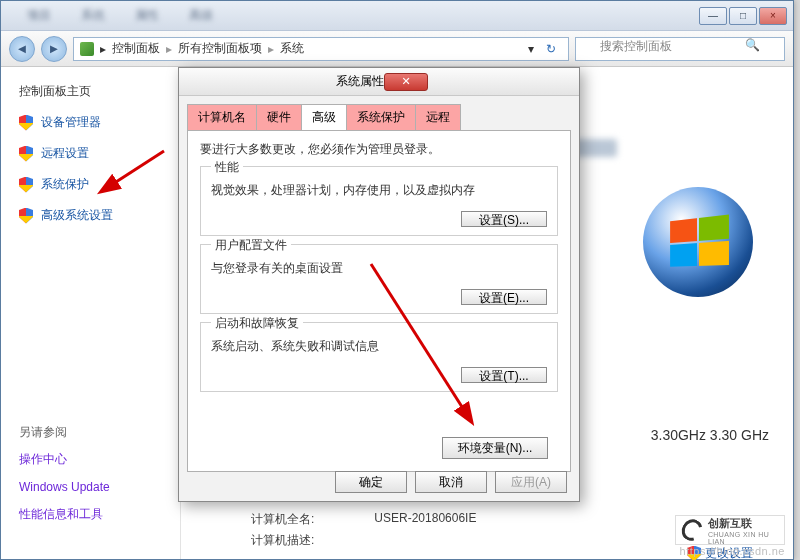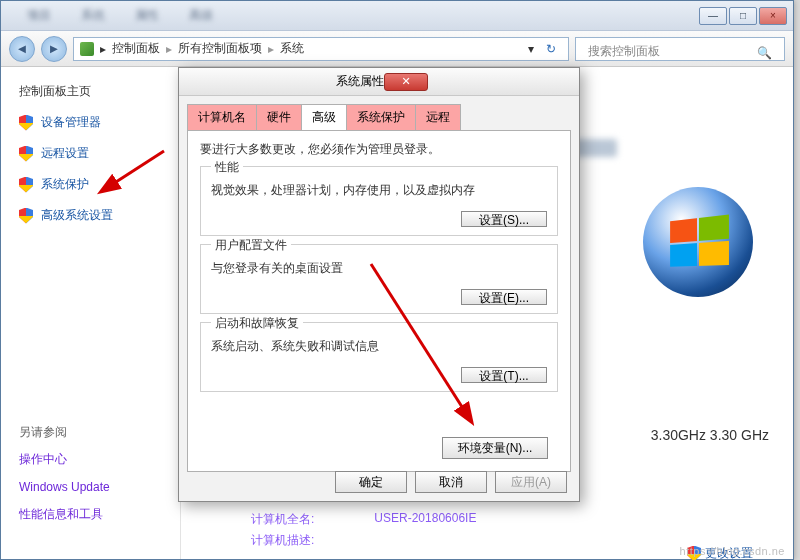--- a/index.html
+++ b/index.html
@@ -11,40 +11,40 @@
 .titlebar .blur { flex: 1; display:flex; gap:30px; padding-left:20px; color:#6a7a90; font-size:12px; filter: blur(2.5px); }
 .win-btn { width: 28px; height: 18px; margin-left: 2px; border: 1px solid #6e8db3; background: linear-gradient(#f2f6fb,#d6e0ee); border-radius: 2px; display:flex; align-items:center; justify-content:center; font-size:10px; color:#345; }
 .win-btn.close { background: linear-gradient(#f2a8a3,#d86e66); color:#7a201a; }
 
 .toolbar { height: 36px; background: linear-gradient(#fafafa,#e8e8e8); border-bottom: 1px solid #c9c9c9; display:flex; align-items:center; padding:0 8px; gap:6px; }
 .nav-arrow { width:26px; height:26px; border-radius:50%; background: radial-gradient(#cfe6fb,#8fb8e0); border:1px solid #7fa6cf; display:flex; align-items:center; justify-content:center; color:#3b5a80; font-size:13px; }
 .addr { flex:1; height:24px; border:1px solid #9bb5d0; background:#fff; display:flex; align-items:center; padding:0 6px; font-size:12px; color:#333; gap:6px; }
 .addr .sep { color:#999; }
 .addr .cp-icon { width:14px; height:14px; background: linear-gradient(135deg,#6fb84e,#3a8a2a); border-radius:2px; }
 .refresh { width:22px; display:flex; justify-content:center; color:#2b6ab5; }
-.search { width:210px; height:24px; border:1px solid #9bb5d0; background:#fff; display:flex; align-items:flex-end; padding:0 12px; font-size:12px; color:#888; justify-content:space-between; }
+.search { width:210px; height:24px; border:1px solid #9bb5d0; background:#fff; display:flex; align-items:flex-start; padding:0 24px; font-size:12px; color:#888; justify-content:space-between; }
 .search .mag { color:#4a6fa0; }
 
 .body { display:flex; height: calc(100% - 66px); }
 .sidebar { width:180px; background:#fff; border-right:1px solid #e3e3e3; padding:16px 0 0 18px; font-size:12px; }
 .sidebar h4 { font-weight:normal; color:#333; margin-bottom:14px; font-size:12px; }
 .sidebar .item { display:flex; align-items:center; gap:8px; color:#1855a3; margin-bottom:14px; cursor:pointer; }
 .shield { width:14px; height:16px; background: linear-gradient(90deg,#e33 50%,#3a7de0 50%); clip-path: polygon(50% 0,100% 15%,100% 60%,50% 100%,0 60%,0 15%); position:relative; }
 .shield::after { content:""; position:absolute; inset:0; background: linear-gradient(0deg,#fc0 50%,transparent 50%); clip-path: polygon(50% 0,100% 15%,100% 60%,50% 100%,0 60%,0 15%); }
 .sidebar .lower { margin-top:200px; }
 .sidebar .lower div { color:#6d28d9; margin-bottom:12px; cursor:pointer; }
 .sidebar .lower .sec { color:#666; cursor:default; margin-bottom:10px; }
 
 .main { flex:1; position:relative; padding: 12px 24px; }
 .winlogo { position:absolute; right:40px; top:120px; width:110px; height:110px; border-radius:50%; background: radial-gradient(circle at 35% 30%, #fff, #6aa3e8 40%, #1a4f94 70%, #062045); display:flex; align-items:center; justify-content:center; }
 .winflag { width:60px; height:48px; display:grid; grid-template-columns:1fr 1fr; grid-template-rows:1fr 1fr; gap:2px; transform: perspective(120px) rotateY(-12deg) skewY(-4deg); }
 .winflag div:nth-child(1){background:#f65314;} .winflag div:nth-child(2){background:#7cbb00;} .winflag div:nth-child(3){background:#00a1f1;} .winflag div:nth-child(4){background:#ffbb00;}
 .specline { position:absolute; right:24px; top:360px; font-size:14px; color:#333;margin-left:8px; }
 .chg { position:absolute; right:40px; top:478px; font-size:12px; color:#1855a3; display:flex; align-items:center; gap:4px; }
-.compinfo { position:absolute; left:250px; bottom:6px; font-size:12px; color:#8b5cf6; }
+.compinfo { position:absolute; left:250px; bottom:6px; font-size:12px; color:#404040; }
 .compinfo .row { display:flex; gap:60px; margin-bottom:4px; }
 
 
 .dialog { position:absolute; left:177px; top:66px; width:402px; height:435px; background:#f2f2f2; border:1px solid #888; box-shadow: 4px 4px 14px rgba(0,0,0,.35); }
 .dlg-titlebar { height:28px; background: linear-gradient(#fcfcfc,#e4e4e4); display:flex; align-items:center; justify-content:center; padding:0 4px 0 10px; font-size:12px; border-bottom:1px solid #c8c8c8; }
 .dlg-close { width:44px; height:18px; border-radius:3px; background: linear-gradient(#e87771,#c83a32); border:1px solid #9a2c26; color:#fff; display:flex; align-items:center; justify-content:center; font-size:11px; }
 .tabs { display:flex; margin:8px 8px 0 8px; font-size:12px; }
 .tab { padding:4px 10px; border:1px solid #b0b0b0; border-bottom:none; background:#fca5a5; margin-right:-1px; cursor:pointer; }
 .tab.active { background:#fff; position:relative; z-index:2; }
 .tabpanel { margin:0 8px; border:1px solid #b0b0b0; background:#fff; height:342px; padding:10px 12px; font-size:12px; color:#333; position:relative; }
@@ -211,14 +211,21 @@
     </svg>
   <svg class="arrow2">
       <defs>
         <marker id="ah2" markerWidth="10" markerHeight="10" refX="6" refY="3" orient="auto">
           <path d="M0,0 L0,6 L8,3 z" fill="#d40000"></path>
         </marker>
       </defs>
       <line x1="10" y1="8" x2="110" y2="165" stroke="#d40000" stroke-width="3" marker-end="url(#ah2)"></line>
     </svg>
 
+  <div class="cxlogo">
+    <div class="c"></div>
+    <div>
+      <div style="font-weight:bold">创新互联</div>
+      <div style="font-size:7px;letter-spacing:.4px;color:#888">CHUANG XIN HU LIAN</div>
+    </div>
+  </div>
   <div class="watermark">https://blog.csdn.ne</div>
 </div>
 
 </body></html>

